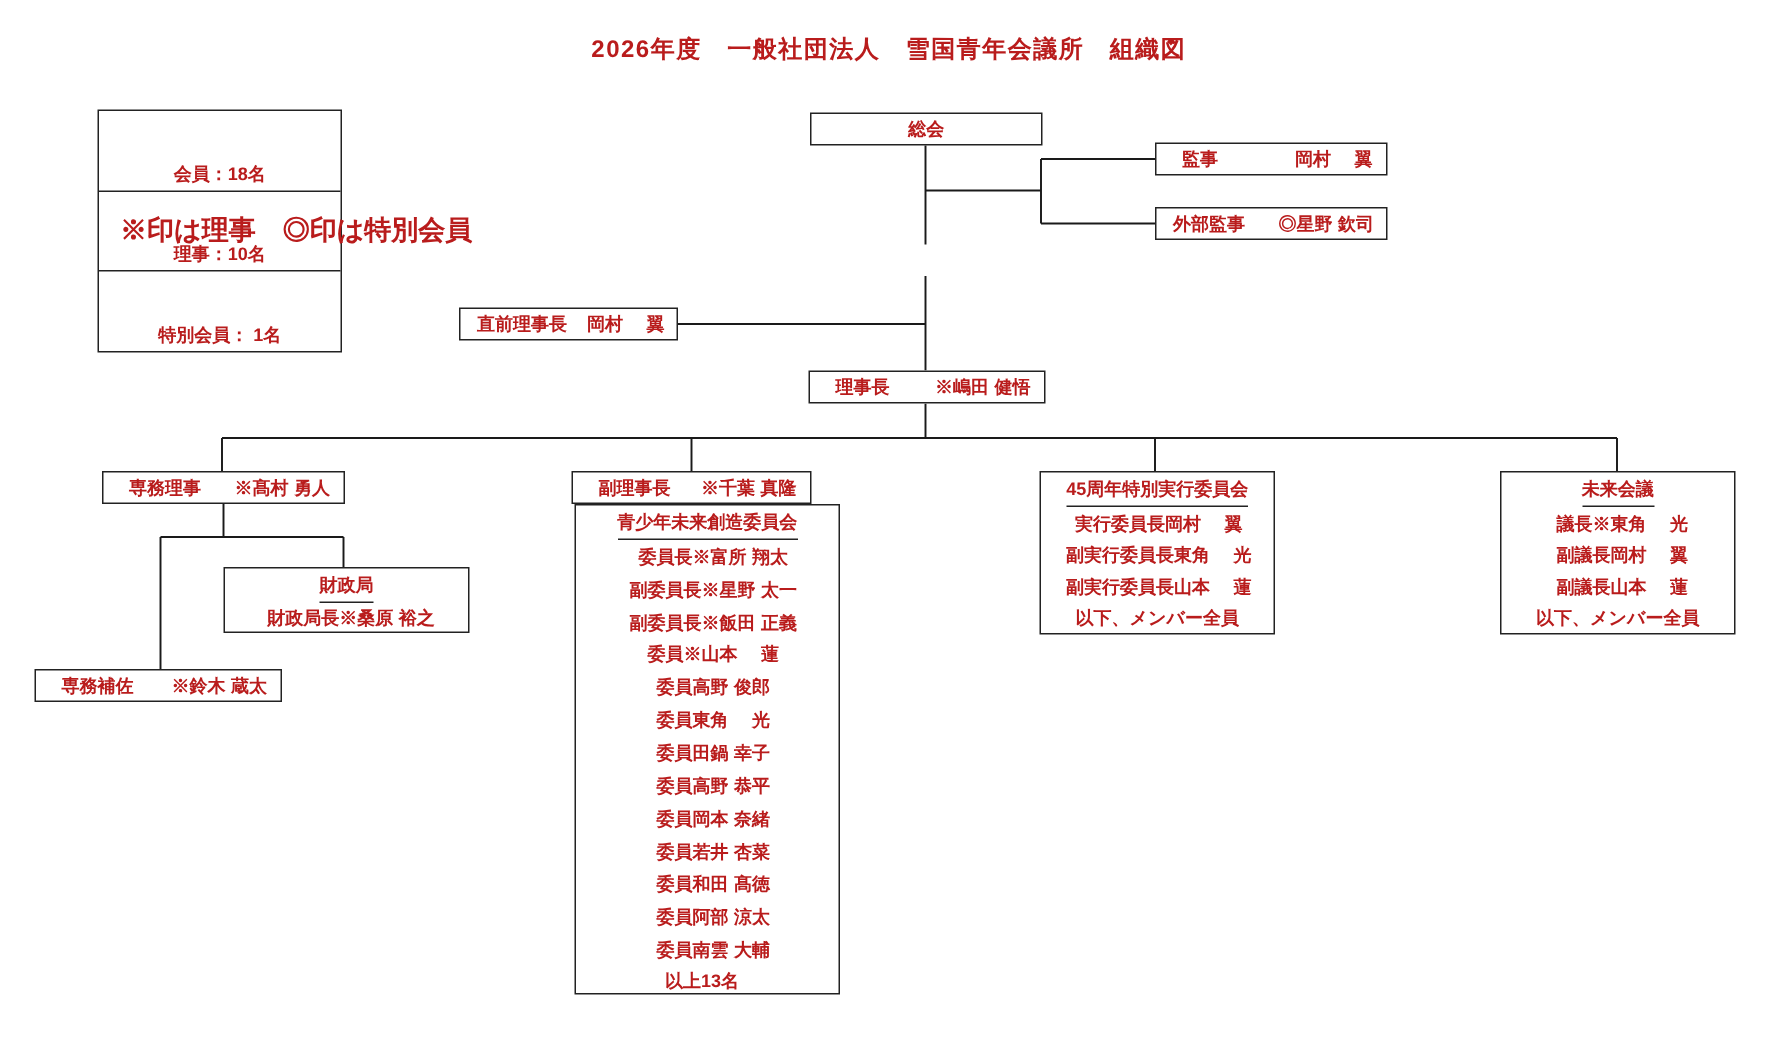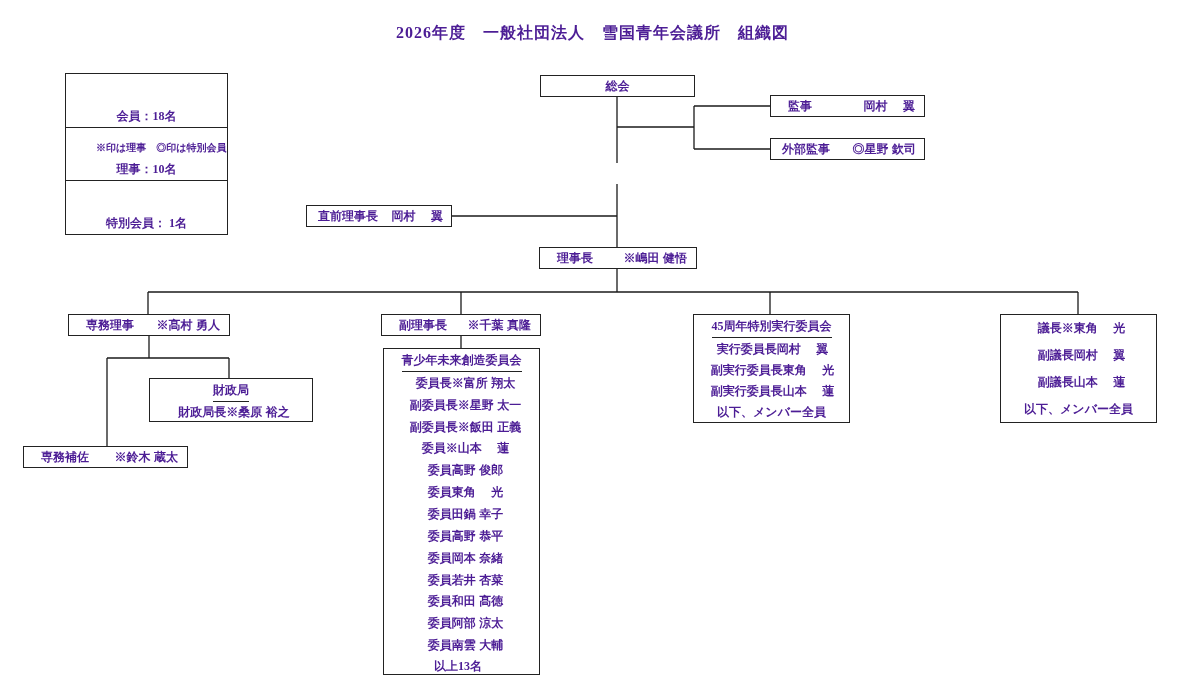--- a/index.html
+++ b/index.html
@@ -1,19 +1,19 @@
 <!DOCTYPE html>
 <html><head>
 <meta charset="utf-8">
 <style>
   html,body{margin:0;padding:0;background:#fff;}
   .stage{
     position:relative;width:1185px;height:700px;background:#ffffff;
-    font-family:Liberation Serif, serif;
-    color:#4c1d95;font-weight:600;overflow:hidden;
+    font-family:Liberation Sans, sans-serif;
+    color:#b91c1c;font-weight:600;overflow:hidden;
   }
   .title{
     position:absolute;top:23px;left:0;width:100%;text-align:center;
     font-size:16px;font-weight:bold;letter-spacing:1px;
   }
   svg.wires{position:absolute;left:0;top:0;pointer-events:none;}
   .box{
     position:absolute;border:1.4px solid #222;background:#fff;
     box-sizing:border-box;font-size:12px;line-height:1;
   }
@@ -49,21 +49,21 @@
   .legend{
     position:absolute;left:65px;top:73px;width:163px;
     border:1.4px solid #222;box-sizing:border-box;font-size:12px;
   }
   .lrow{
     height:20.5px;display:flex;align-items:center;justify-content:center;
     border-bottom:1.4px solid #222;
     margin-top:32px;
   }
   .lrow:last-child{border-bottom:none;}
-  .legend-note{position:absolute;left:96px;top:141px;font-size:10px;}
+  .legend-note{position:absolute;left:80px;top:141px;font-size:18px;}
 </style>
 </head>
 <body>
 
 <div class="stage">
 
   <div class="title">2026年度　一般社団法人　雪国青年会議所　組織図</div>
 
   <svg class="wires" width="1185" height="700" viewBox="0 0 1185 700">
     <g stroke="#1a1a1a" stroke-width="1.3">
@@ -158,21 +158,21 @@
   </div>
 
   <div class="box single" style="left:23px;top:446px;width:165px;height:22px">
     <div class="rrow">
       <span>専務補佐</span>
       <span class="fam">※鈴木</span>
       <span class="giv">蔵太</span>
     </div>
   </div>
 
-  <div class="box vbox" style="left:383px;top:348px;width:157px;height:327px">
+  <div class="box vbox" style="left:383px;top:336px;width:177px;height:327px">
     <div class="hdr">青少年未来創造委員会</div>
     <div class="crow">
       <span>委員長</span>
       <span class="fam">※富所</span>
       <span class="giv">翔太</span>
     </div>
     <div class="crow">
       <span>副委員長</span>
       <span class="fam">※星野</span>
       <span class="giv">太一</span>
@@ -249,20 +249,21 @@
     </div>
     <div class="mrow" style="padding-left:11px">
       <span>副実行委員長</span>
       <span class="fam">山本</span>
       <span class="giv">蓮</span>
     </div>
     <div class="foot-center">以下、メンバー全員</div>
   </div>
 
   <div class="box vbox" style="left:1000px;top:314px;width:157px;height:109px">
+    <div class="hdr">未来会議</div>
     <div class="mrow">
       <span>議長</span>
       <span class="fam">※東角</span>
       <span class="giv">光</span>
     </div>
     <div class="mrow">
       <span>副議長</span>
       <span class="fam">岡村</span>
       <span class="giv">翼</span>
     </div>

